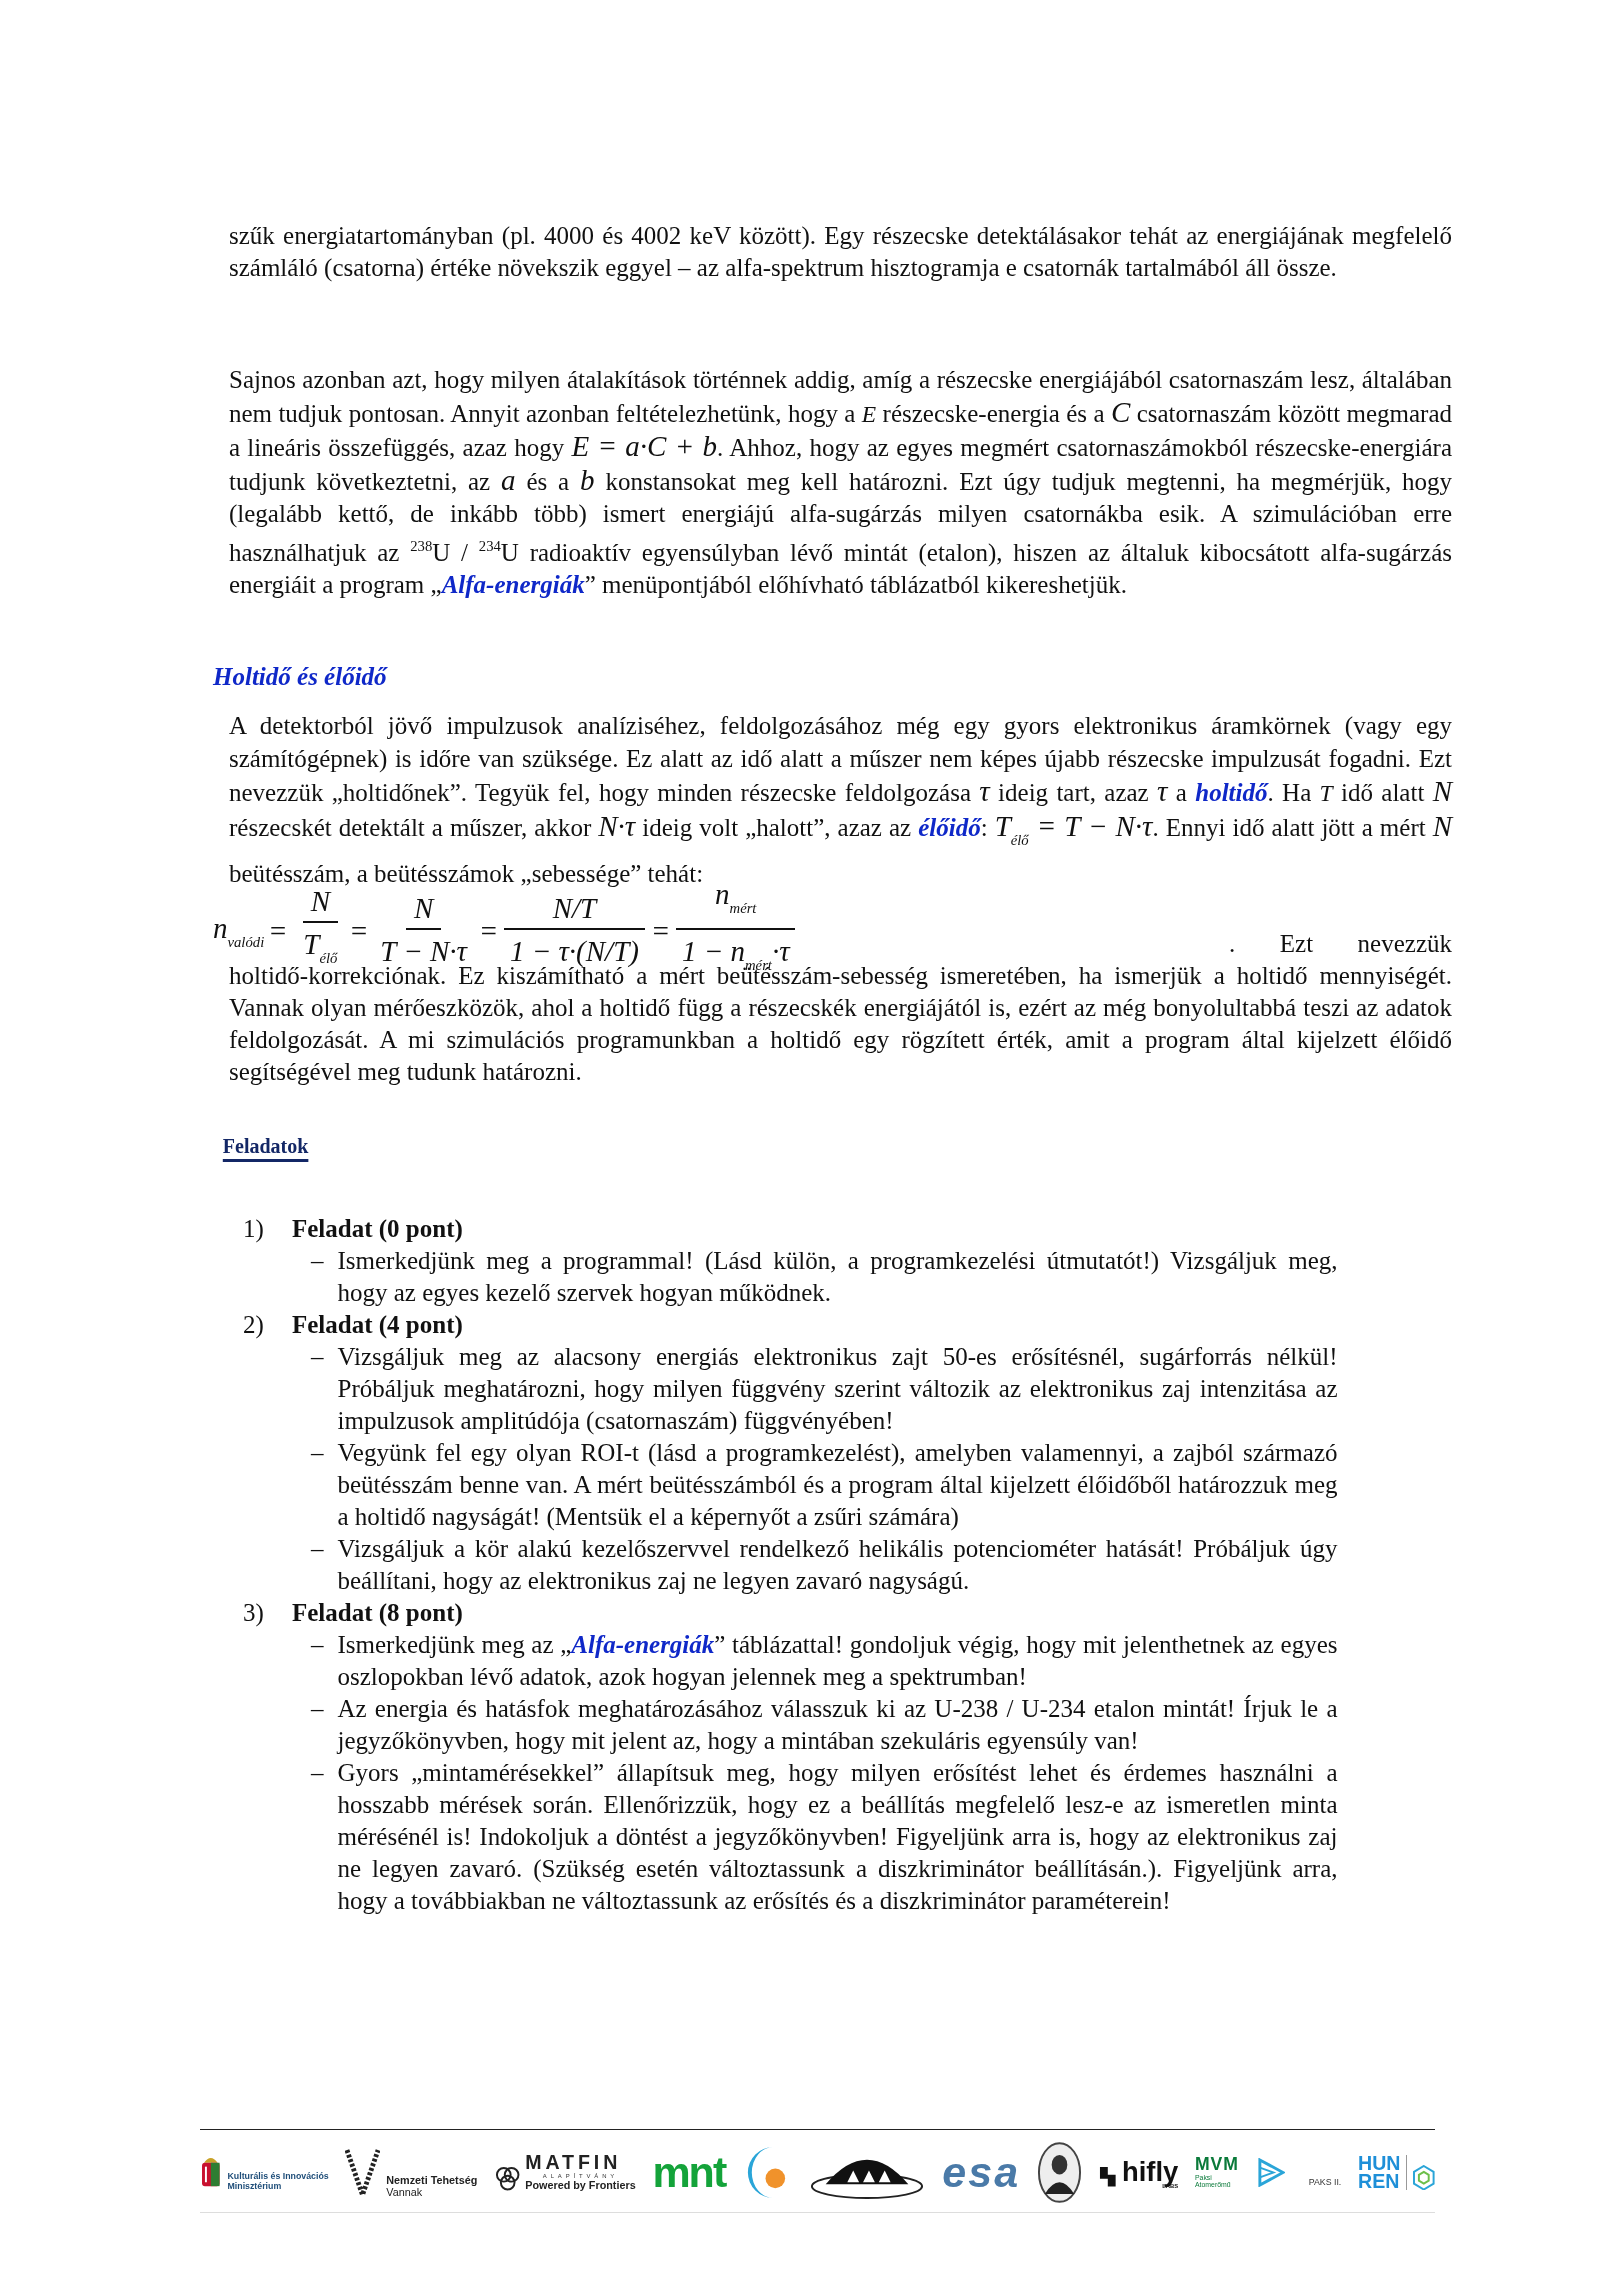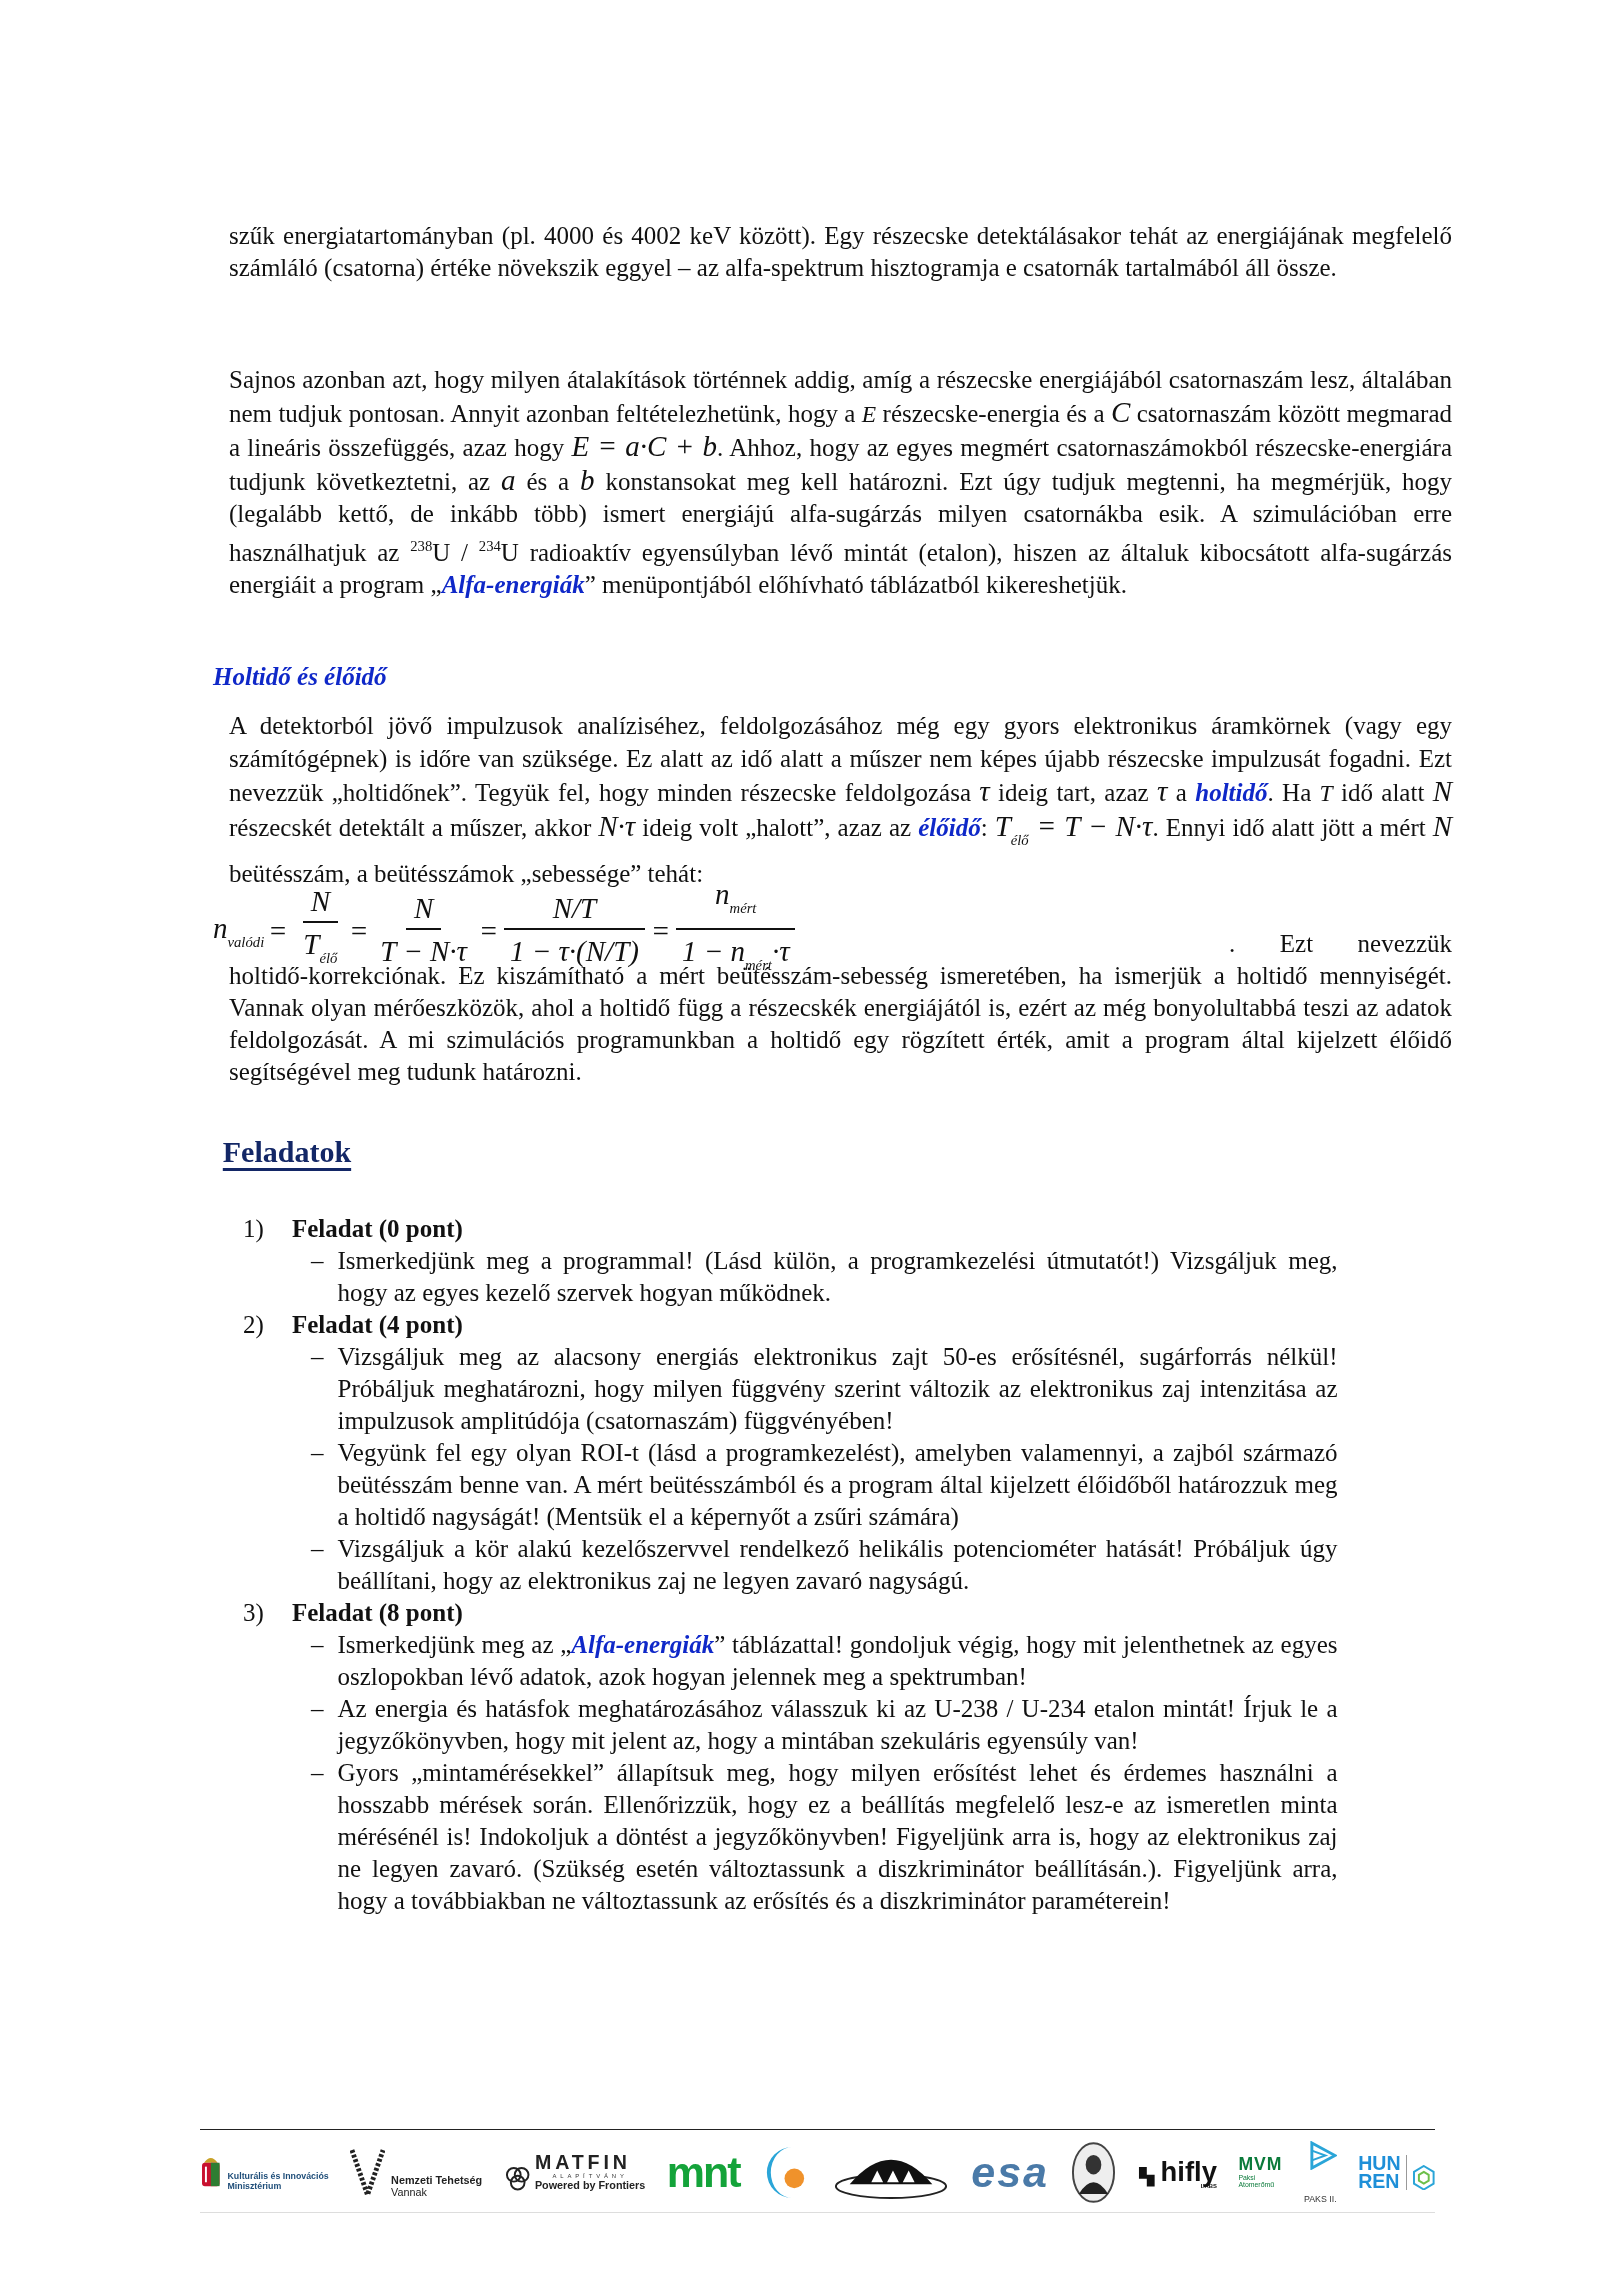--- a/index.html
+++ b/index.html
@@ -13,21 +13,21 @@
   }
   .blue-bi { color: #1a1aff; color: #0f28c8; font-weight: bold; font-style: italic; }
   .math { font-family: "Liberation Serif", serif; font-style: italic; font-size: 29px; }
   .mathsm { font-family: "Liberation Serif", serif; font-style: italic; font-size: 23.5px; }
   .sub { font-size: 14.7px; font-style: italic; vertical-align: -8.8px; }
   .sup { font-size: 14.7px; vertical-align: 9.8px; }
   .sec-head {
     font-size: 25px; line-height: 32px; color: #0f28c8; font-weight: bold; font-style: italic; margin: 0;
   }
   .feladatok {
-    font-size: 30px; font-weight: bold; color: #132766; text-decoration: underline;
+    font-size: 20px; font-weight: bold; color: #132766; text-decoration: underline;
     text-decoration-thickness: 2.9px; text-underline-offset: 5.9px; margin: 0; padding-left: 9.8px;
   }
   .task { font-size: 25px; line-height: 32px; }
   .task-title { display: flex; padding-left: 30px; }
   .task-num { width: 49px; }
   .task-title b { font-weight: bold; }
   .bullet { display: flex; padding-left: 98px; text-align: justify; }
   .dash { width: 26.5px; flex: none; }
   .btext { width: 1000px; }
   .frac { display: inline-flex; flex-direction: column; align-items: center; vertical-align: middle; margin: 0 3.9px; }
@@ -243,21 +243,21 @@
       <span style="font-size:5.9px; font-weight:bold; margin-top:-5.9px;">LABS</span>
     </div>
   </div>
   <div class="logo">
     <div>
       <div class="mvm">MVM</div>
       <div class="mvm-sm">Paksi</div>
       <div class="mvm-sm">Atomerőmű</div>
     </div>
   </div>
-  <div class="logo" style="flex-direction:column;gap:24px;">
+  <div class="logo" style="flex-direction:row;gap:24px;">
     <svg width="29" height="29" viewBox="0 0 30 30">
       <path d="M4 2 L28 15 L4 28 Z" fill="none" stroke="#2aa5d8" stroke-width="3"></path>
       <path d="M4 10 L18 15 L4 20" fill="none" stroke="#2aa5d8" stroke-width="2"></path>
     </svg>
     <span style="font-size:8.8px; color:#333;">PAKS II.</span>
   </div>
   <div class="logo">
     <div>
       <div class="hunren">HUN</div>
       <div class="hunren">REN</div>

